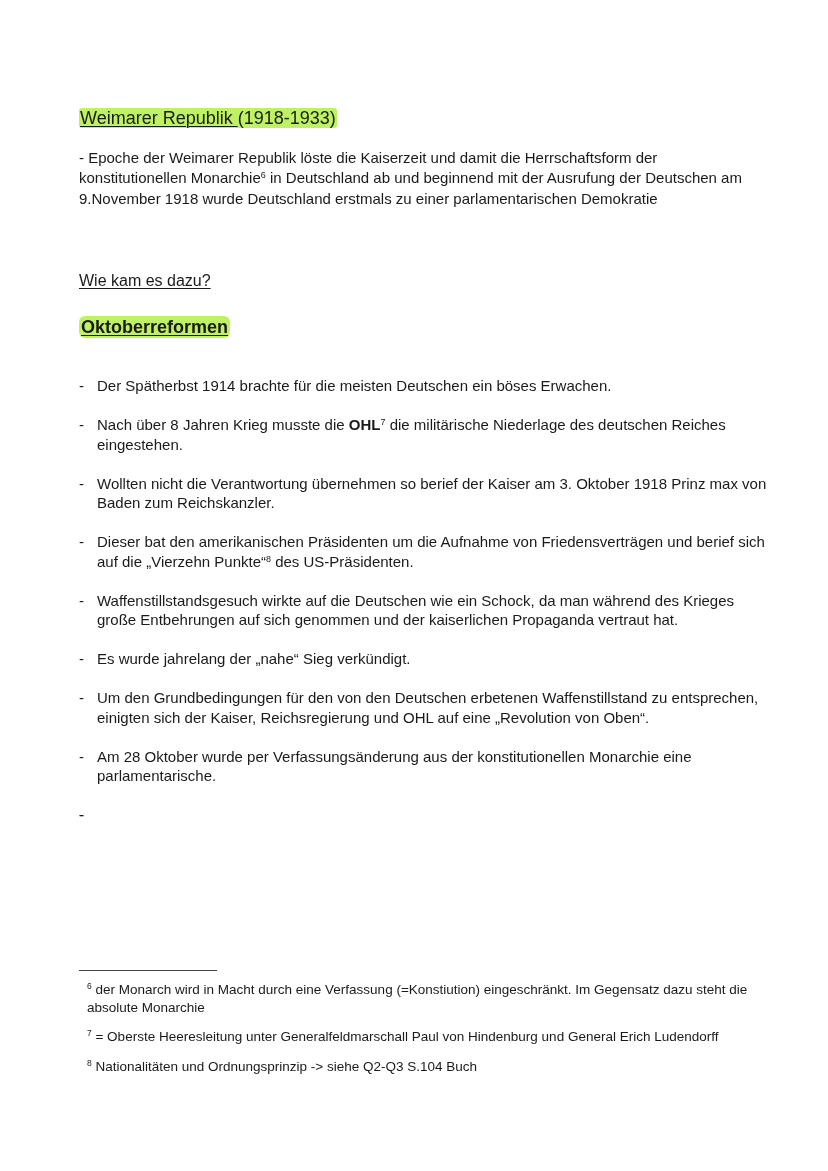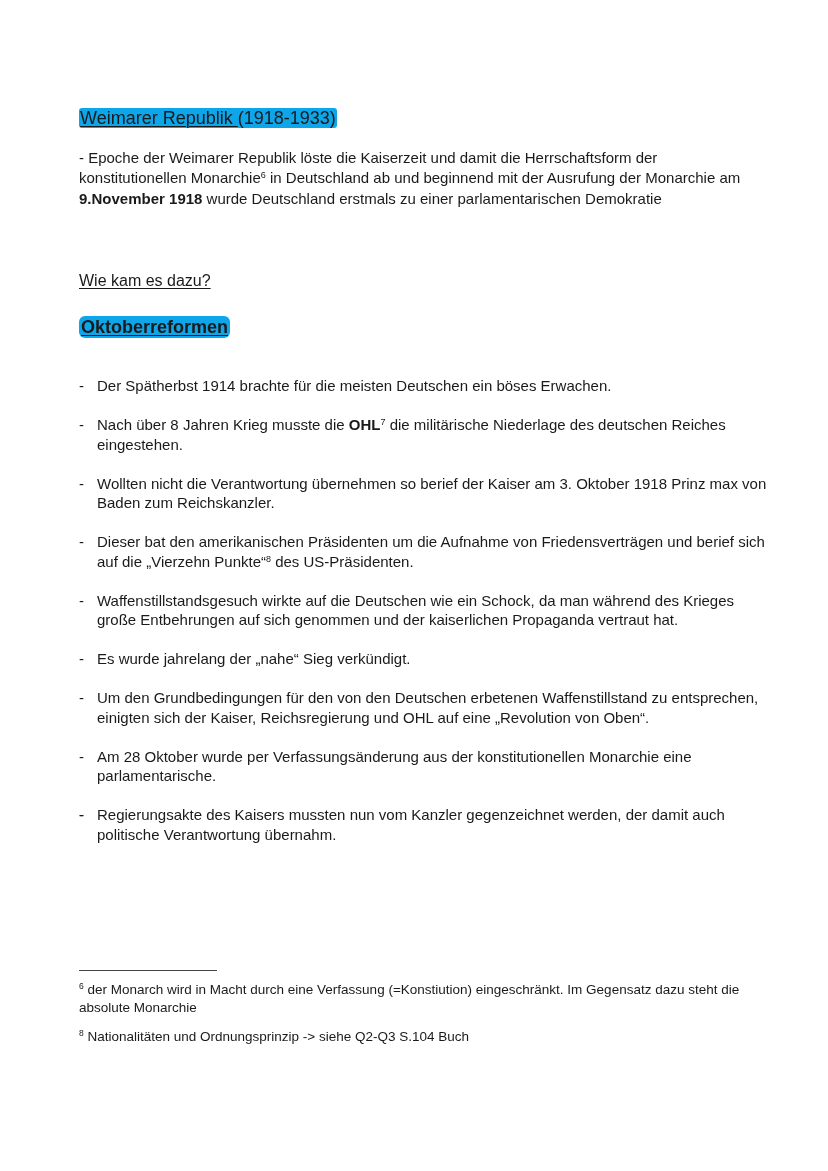--- a/index.html
+++ b/index.html
@@ -23,38 +23,38 @@
     }
     .title {
       position: absolute;
       top: 107px;
       left: 0;
       font-size: 18px;
       line-height: 22px;
       white-space: nowrap;
     }
     .hl {
-      background: #0ea5e9;
+      background: #bef264;
       border-radius: 3px;
       padding: 0 1px;
     }
     .ul {
       text-decoration: underline;
       text-decoration-thickness: 1px;
       text-underline-offset: 2px;
     }
     .intro {
       position: absolute;
       top: 148px;
       left: 0;
       width: 680px;
       font-size: 15px;
       line-height: 20.3px;
     }
-    .intro b { font-weight: bold; margin-top: 20px; }
+    .intro b { font-weight: normal; margin-top: 20px; }
     .subhead {
       position: absolute;
       top: 270px;
       left: 0;
       font-size: 16px;
       line-height: 22px;
     }
     .section-title {
       position: absolute;
       top: 316px;
@@ -105,37 +105,38 @@
     .footnotes {
       position: absolute;
       top: 981px;
       left: 0;
       width: 680px;
     }
     .footnote {
       font-size: 13.5px;
       line-height: 17.5px;
       margin-bottom: 12px;
+      margin-left: 8px;
     }
     .footnote sup {
       font-size: 8.5px;
       vertical-align: 5px;
       line-height: 0;
     }
   </style>
 </head>
 <body>
 
 <div class="page">
 
   <div class="title">
     <span class="hl"><span class="ul">Weimarer Republik </span><span> (1918-1933)</span></span>
   </div>
 
-  <div class="intro"><span>- Epoche der Weimarer Republik löste die Kaiserzeit und damit die Herrschaftsform der konstitutionellen Monarchie</span><sup class="fn">6</sup><span> in Deutschland ab und beginnend mit der Ausrufung der Monarchie am </span><b>9.November 1918</b><span> wurde Deutschland erstmals zu einer parlamentarischen Demokratie</span></div>
+  <div class="intro"><span>- Epoche der Weimarer Republik löste die Kaiserzeit und damit die Herrschaftsform der konstitutionellen Monarchie</span><sup class="fn">6</sup><span> in Deutschland ab und beginnend mit der Ausrufung der Deutschen am </span><b>9.November 1918</b><span> wurde Deutschland erstmals zu einer parlamentarischen Demokratie</span></div>
 
   <div class="subheading ul subhead">Wie kam es dazu?</div>
 
   <div class="section-title">
     <span class="hl ul">Oktoberreformen</span>
   </div>
 
   <ul class="bullets">
     <li class="bullet">
       <span class="dash">-</span>
@@ -167,24 +168,24 @@
     </li>
     <li class="bullet">
       <span class="dash">-</span>
       <span>Am 28 Oktober wurde per Verfassungsänderung aus der konstitutionellen Monarchie eine parlamentarische.</span>
     </li>
     <li class="bullet">
       <span class="dash">-</span>
     </li>
     <li class="bullet">
       <span class="dash">-</span>
-      <span>Regierungsakte des Kaisers mussten nun vom Kanzler gegenzeichnet werden, der damit auch politische Verantwortung übernahm.</span>
     </li>
   </ul>
 
   <div class="rule"></div>
 
   <div class="footnotes">
     <div class="footnote"><sup>6</sup><span> der Monarch wird in Macht durch eine Verfassung (=Konstiution) eingeschränkt. Im Gegensatz dazu steht die absolute Monarchie</span></div>
+    <div class="footnote"><sup>7</sup><span> = Oberste Heeresleitung unter Generalfeldmarschall Paul von Hindenburg und General Erich Ludendorff</span></div>
     <div class="footnote"><sup>8</sup><span> Nationalitäten und Ordnungsprinzip -&gt; siehe Q2-Q3 S.104 Buch</span></div>
   </div>
 
 </div>
 
 </body></html>

